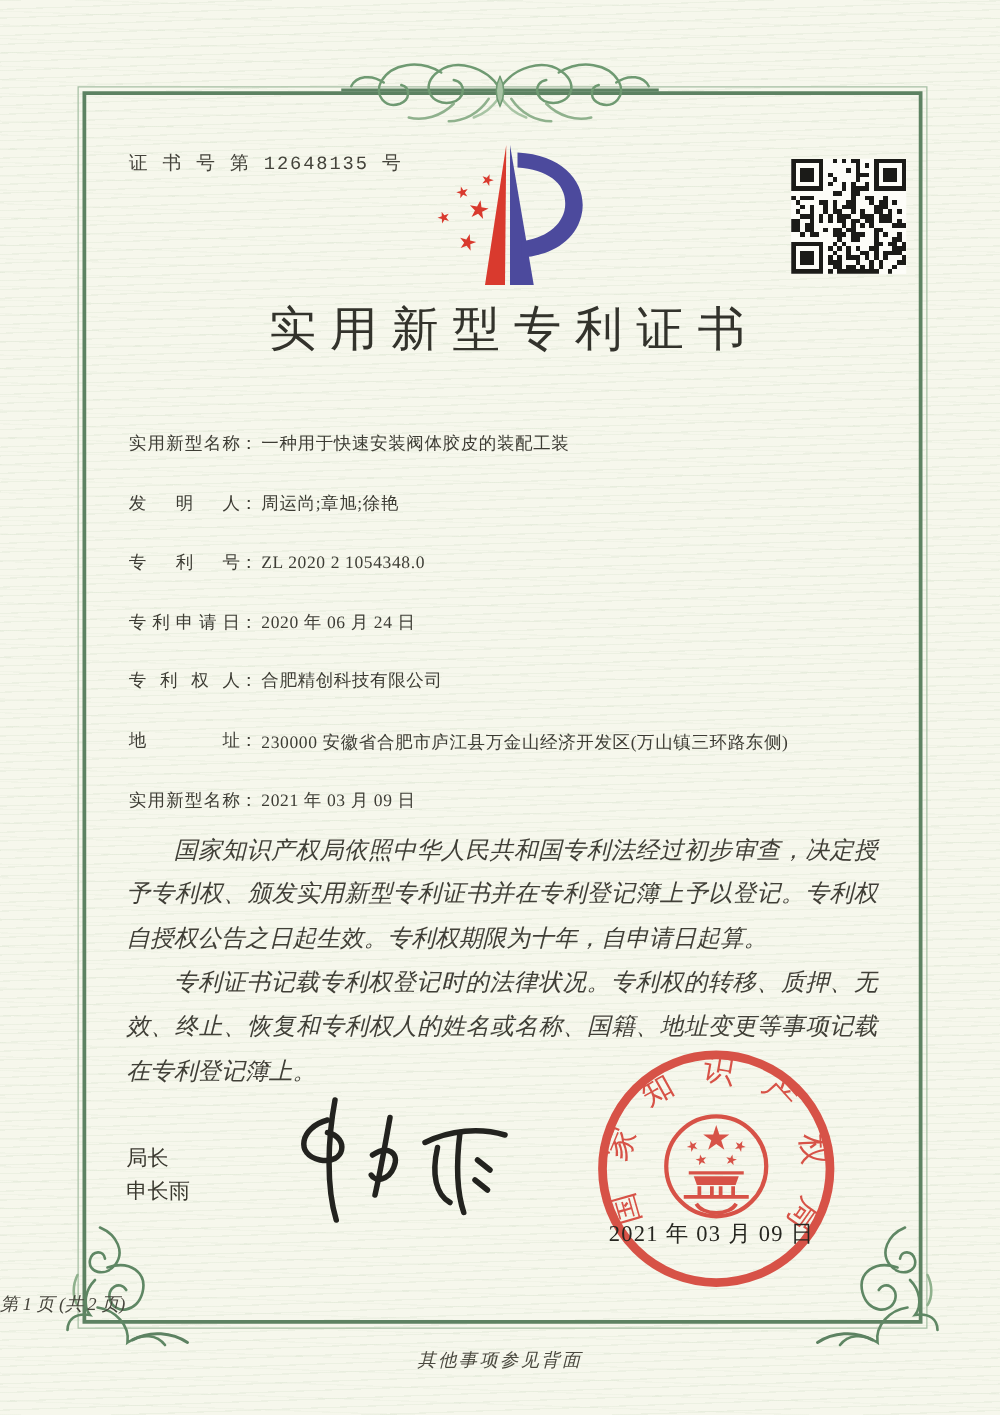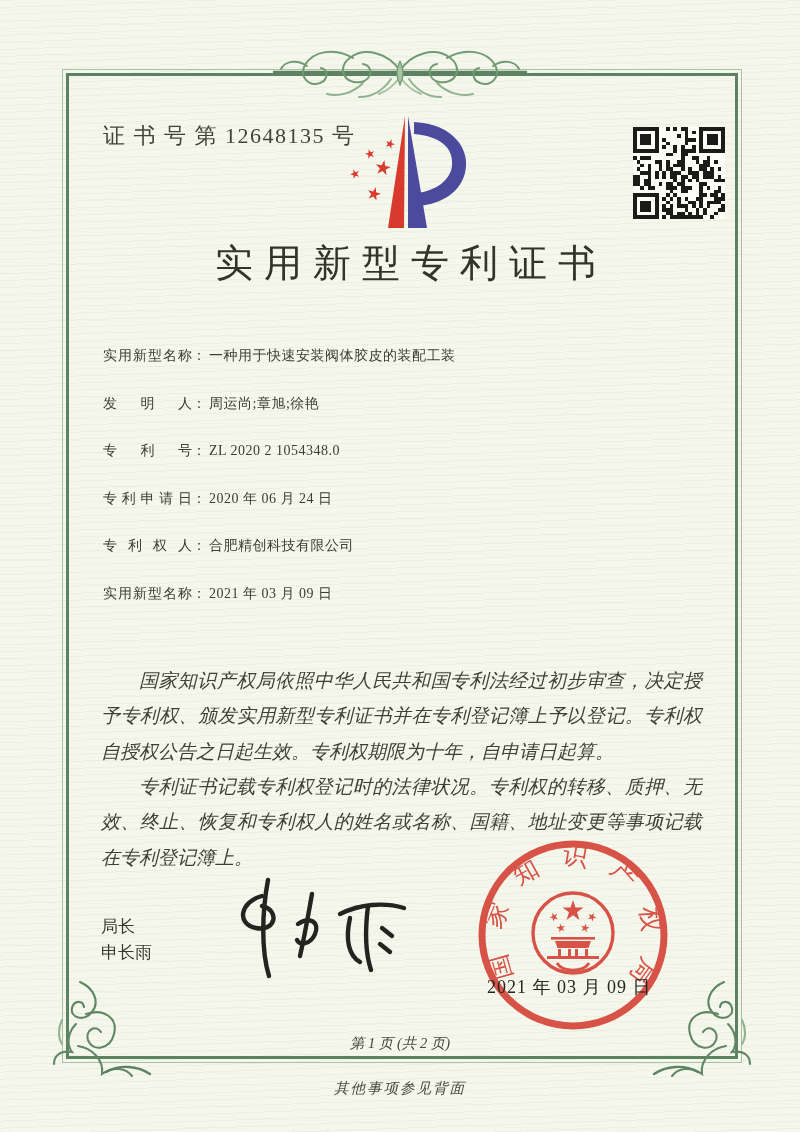--- a/index.html
+++ b/index.html
@@ -14,21 +14,21 @@
     background-image:
       repeating-linear-gradient(178deg, rgba(150,180,140,.10) 0 1px, transparent 1px 7px),
       repeating-linear-gradient(2deg, rgba(170,195,160,.07) 0 1px, transparent 1px 11px);
   }
   
   .frame-outer{position:absolute;left:62px;top:69px;right:58px;bottom:69px;
     border:1px solid #a6c0a4;}
   .frame-inner{position:absolute;left:66px;top:73px;right:62px;bottom:73px;
     border:3px solid #5d8262;}
   
-  .cert-no{position:absolute;left:103px;top:121px;font-size:22px;letter-spacing:1.5px;color:#44433b;}
+  .cert-no{position:absolute;left:103px;top:121px;font-size:15px;letter-spacing:1.5px;color:#44433b;font-family:Liberation Mono, monospace;}
   
   .title{position:absolute;left:0;top:238px;width:800px;text-align:center;
     font-size:38px;letter-spacing:11px;padding-left:11px;color:#33332c;font-weight:400;}
   
   .fields{position:absolute;left:103px;top:344px;width:610px;font-size:14px;color:#3d3c34;}
   .frow{position:relative;margin-bottom:23.5px;line-height:24px;}
   .flabel{display:inline-block;width:89px;text-align:justify;text-align-last:justify;vertical-align:top;}
   .fcolon{display:inline-block;width:17px;vertical-align:top;}
   .fvalue{display:inline-block;vertical-align:top;letter-spacing:.5px;}
   .fvalue.addr{width:478px;line-height:25px;}
@@ -39,21 +39,21 @@
   .paras p{margin:0;text-indent:2em;font-style:italic;}
   
   .signer{position:absolute;left:101px;top:915px;font-size:17px;color:#3a392f;}
   .signer .name{margin-top:3px;}
   .sig-svg{position:absolute;left:212px;top:872px;z-index:3;}
   
   .seal-svg{position:absolute;left:475px;top:837px;z-index:2;opacity:.92;}
   .seal-date{position:absolute;left:487px;top:975px;z-index:4;font-size:18px;
     letter-spacing:1px;color:#262620;}
   
-  .page-line{position:absolute;left:0;top:1034px;width:800px;text-align:center;
+  .page-line{position:absolute;left:0;top:1034px;width:800px;
     font-size:14.5px;color:#46453c;font-style:italic;}
   .back-note{position:absolute;left:0;top:1079px;width:800px;text-align:center;
     font-size:14.5px;color:#4a493f;font-style:italic;letter-spacing:2px;}
   
   .logo-svg{position:absolute;left:334px;top:110px;}
   .qr-svg{position:absolute;left:633px;top:127px;background:#fdfdf8;}
   .orn-top{position:absolute;left:273px;top:41px;z-index:1;}
   .orn-bl{position:absolute;left:50px;top:980px;}
   .orn-br{position:absolute;left:652px;top:980px;transform:scaleX(-1);}
 </style>
@@ -340,20 +340,23 @@
     <div class="frow">
       <span class="flabel">专利号</span><span class="fcolon">：</span><span class="fvalue">ZL 2020 2 1054348.0</span>
     </div>
     <div class="frow">
       <span class="flabel">专利申请日</span><span class="fcolon">：</span><span class="fvalue">2020 年 06 月 24 日</span>
     </div>
     <div class="frow">
       <span class="flabel">专利权人</span><span class="fcolon">：</span><span class="fvalue">合肥精创科技有限公司</span>
     </div>
     <div class="frow">
+      <span class="flabel">地址</span><span class="fcolon">：</span><span class="fvalue addr">230000 安徽省合肥市庐江县万金山经济开发区(万山镇三环路东侧)</span>
+    </div>
+    <div class="frow">
       <span class="flabel">实用新型名称</span><span class="fcolon">：</span><span class="fvalue">2021 年 03 月 09 日</span>
     </div>
   </div>
 
   <div class="paras">
     <p>国家知识产权局依照中华人民共和国专利法经过初步审查，决定授予专利权、颁发实用新型专利证书并在专利登记簿上予以登记。专利权自授权公告之日起生效。专利权期限为十年，自申请日起算。</p>
     <p>专利证书记载专利权登记时的法律状况。专利权的转移、质押、无效、终止、恢复和专利权人的姓名或名称、国籍、地址变更等事项记载在专利登记簿上。</p>
   </div>
 
   <div class="signer">

